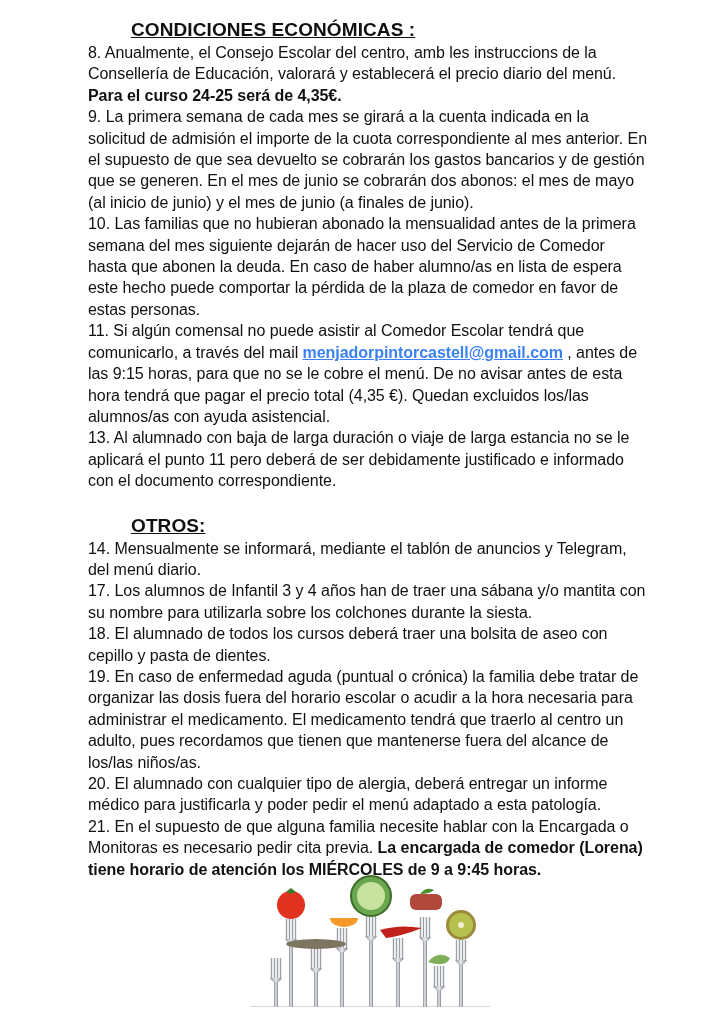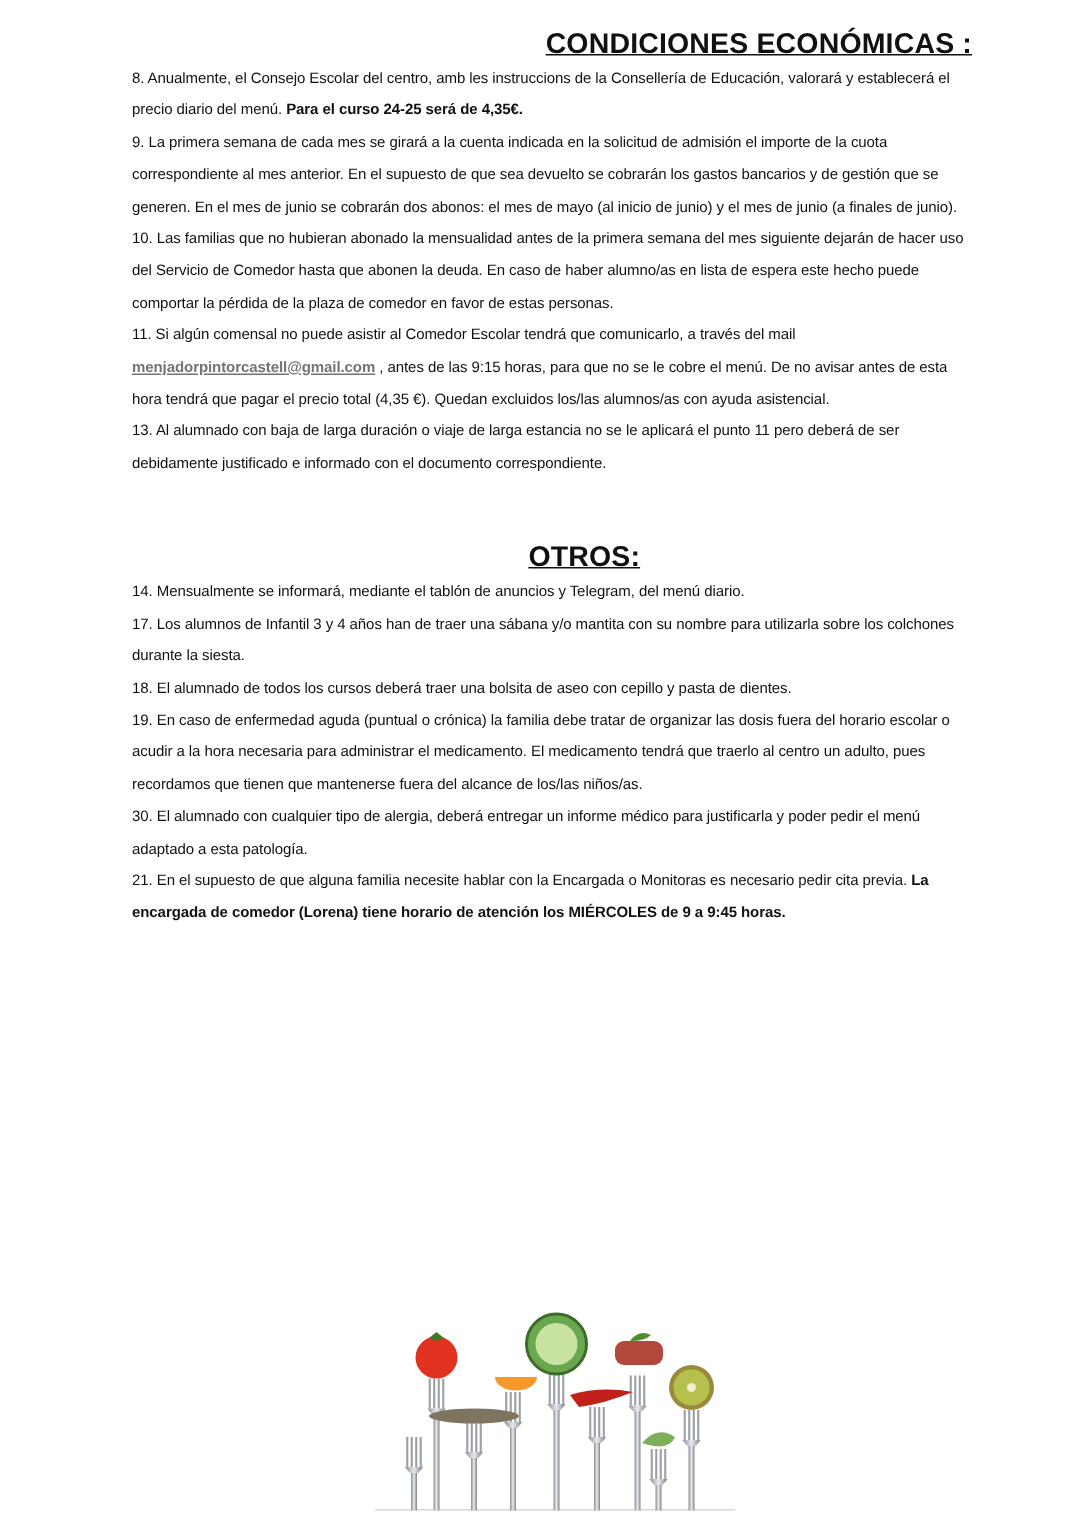--- a/index.html
+++ b/index.html
@@ -1,25 +1,25 @@
 <!DOCTYPE html>
 <html><head>
 <meta charset="utf-8">
 <style>
   html, body { margin: 0; padding: 0; background: #ffffff; }
   body { width: 725px; height: 1024px; position: relative; overflow: hidden;
          font-family: "Liberation Sans", sans-serif; color: #111111; }
   .page { position: absolute; left: 88px; top: 18px; width: 560px; }
   .heading { font-weight: bold; font-size: 19px; text-decoration: underline;
              margin-left: 43px; line-height: 24px; letter-spacing: 0.1px; }
-  .h1 { margin-bottom: 0; text-align: right; }
-  .h2 { margin-top: 40px; text-align: center; }
-  .para { font-size: 10px; line-height: 21.4px; margin: 0; letter-spacing: -0.05px; }
+  .h1 { margin-bottom: 0; }
+  .h2 { margin-top: 22px; }
+  .para { font-size: 16px; line-height: 21.4px; margin: 0; letter-spacing: -0.05px; }
   .para b { font-weight: bold; }
-  .mail { color: #737373; font-weight: bold; text-decoration: underline; cursor: pointer; }
+  .mail { color: #3b82f6; font-weight: bold; text-decoration: underline; cursor: pointer; }
   .illus { position: absolute; left: 262px; top: 872px; width: 220px; height: 140px; }
   .illus-line { position: absolute; left: 250px; top: 1006px; width: 240px; height: 1px; background: #d8d8d8; }
 </style>
 </head>
 <body>
 
 <div class="page">
   <div class="heading h1">CONDICIONES ECONÓMICAS :</div>
   <div id="sec0">
       <p class="para"><span>8. Anualmente, el Consejo Escolar del centro, amb les instruccions de la Consellería de Educación, valorará y establecerá el precio diario del menú. </span><b>Para el curso 24-25 será de 4,35€.</b></p>
@@ -27,21 +27,21 @@
       <p class="para"><span>10. Las familias que no hubieran abonado la mensualidad antes de la primera semana del mes siguiente dejarán de hacer uso del Servicio de Comedor hasta que abonen la deuda. En caso de haber alumno/as en lista de espera este hecho puede comportar la pérdida de la plaza de comedor en favor de estas personas.</span></p>
       <p class="para"><span>11. Si algún comensal no puede asistir al Comedor Escolar tendrá que comunicarlo, a través del mail </span><a class="mail">menjadorpintorcastell@gmail.com</a><span> , antes de las 9:15 horas, para que no se le cobre el menú. De no avisar antes de esta hora tendrá que pagar el precio total (4,35 €). Quedan excluidos los/las alumnos/as con ayuda asistencial.</span></p>
       <p class="para"><span>13. Al alumnado con baja de larga duración o viaje de larga estancia no se le aplicará el punto 11 pero deberá de ser debidamente justificado e informado con el documento correspondiente.</span></p>
     </div>
   <div class="heading h2">OTROS:</div>
   <div id="sec1">
       <p class="para"><span>14. Mensualmente se informará, mediante el tablón de anuncios y Telegram, del menú diario.</span></p>
       <p class="para"><span>17. Los alumnos de Infantil 3 y 4 años han de traer una sábana y/o mantita con su nombre para utilizarla sobre los colchones durante la siesta.</span></p>
       <p class="para"><span>18. El alumnado de todos los cursos deberá traer una bolsita de aseo con cepillo y pasta de dientes.</span></p>
       <p class="para"><span>19. En caso de enfermedad aguda (puntual o crónica) la familia debe tratar de organizar las dosis fuera del horario escolar o acudir a la hora necesaria para administrar el medicamento. El medicamento tendrá que traerlo al centro un adulto, pues recordamos que tienen que mantenerse fuera del alcance de los/las niños/as.</span></p>
-      <p class="para"><span>30. El alumnado con cualquier tipo de alergia, deberá entregar un informe médico para justificarla y poder pedir el menú adaptado a esta patología.</span></p>
+      <p class="para"><span>20. El alumnado con cualquier tipo de alergia, deberá entregar un informe médico para justificarla y poder pedir el menú adaptado a esta patología.</span></p>
       <p class="para"><span>21. En el supuesto de que alguna familia necesite hablar con la Encargada o Monitoras es necesario pedir cita previa. </span><b>La encargada de comedor (Lorena) tiene horario de atención los MIÉRCOLES de 9 a 9:45 horas.</b></p>
     </div>
 </div>
 
 <div class="illus-line"></div>
 <svg class="illus" viewBox="0 0 220 140">
   <defs>
     <linearGradient id="metal" x1="0" x2="1">
       <stop offset="0" stop-color="#8a8f95"></stop>
       <stop offset="0.5" stop-color="#e6e9ec"></stop>

